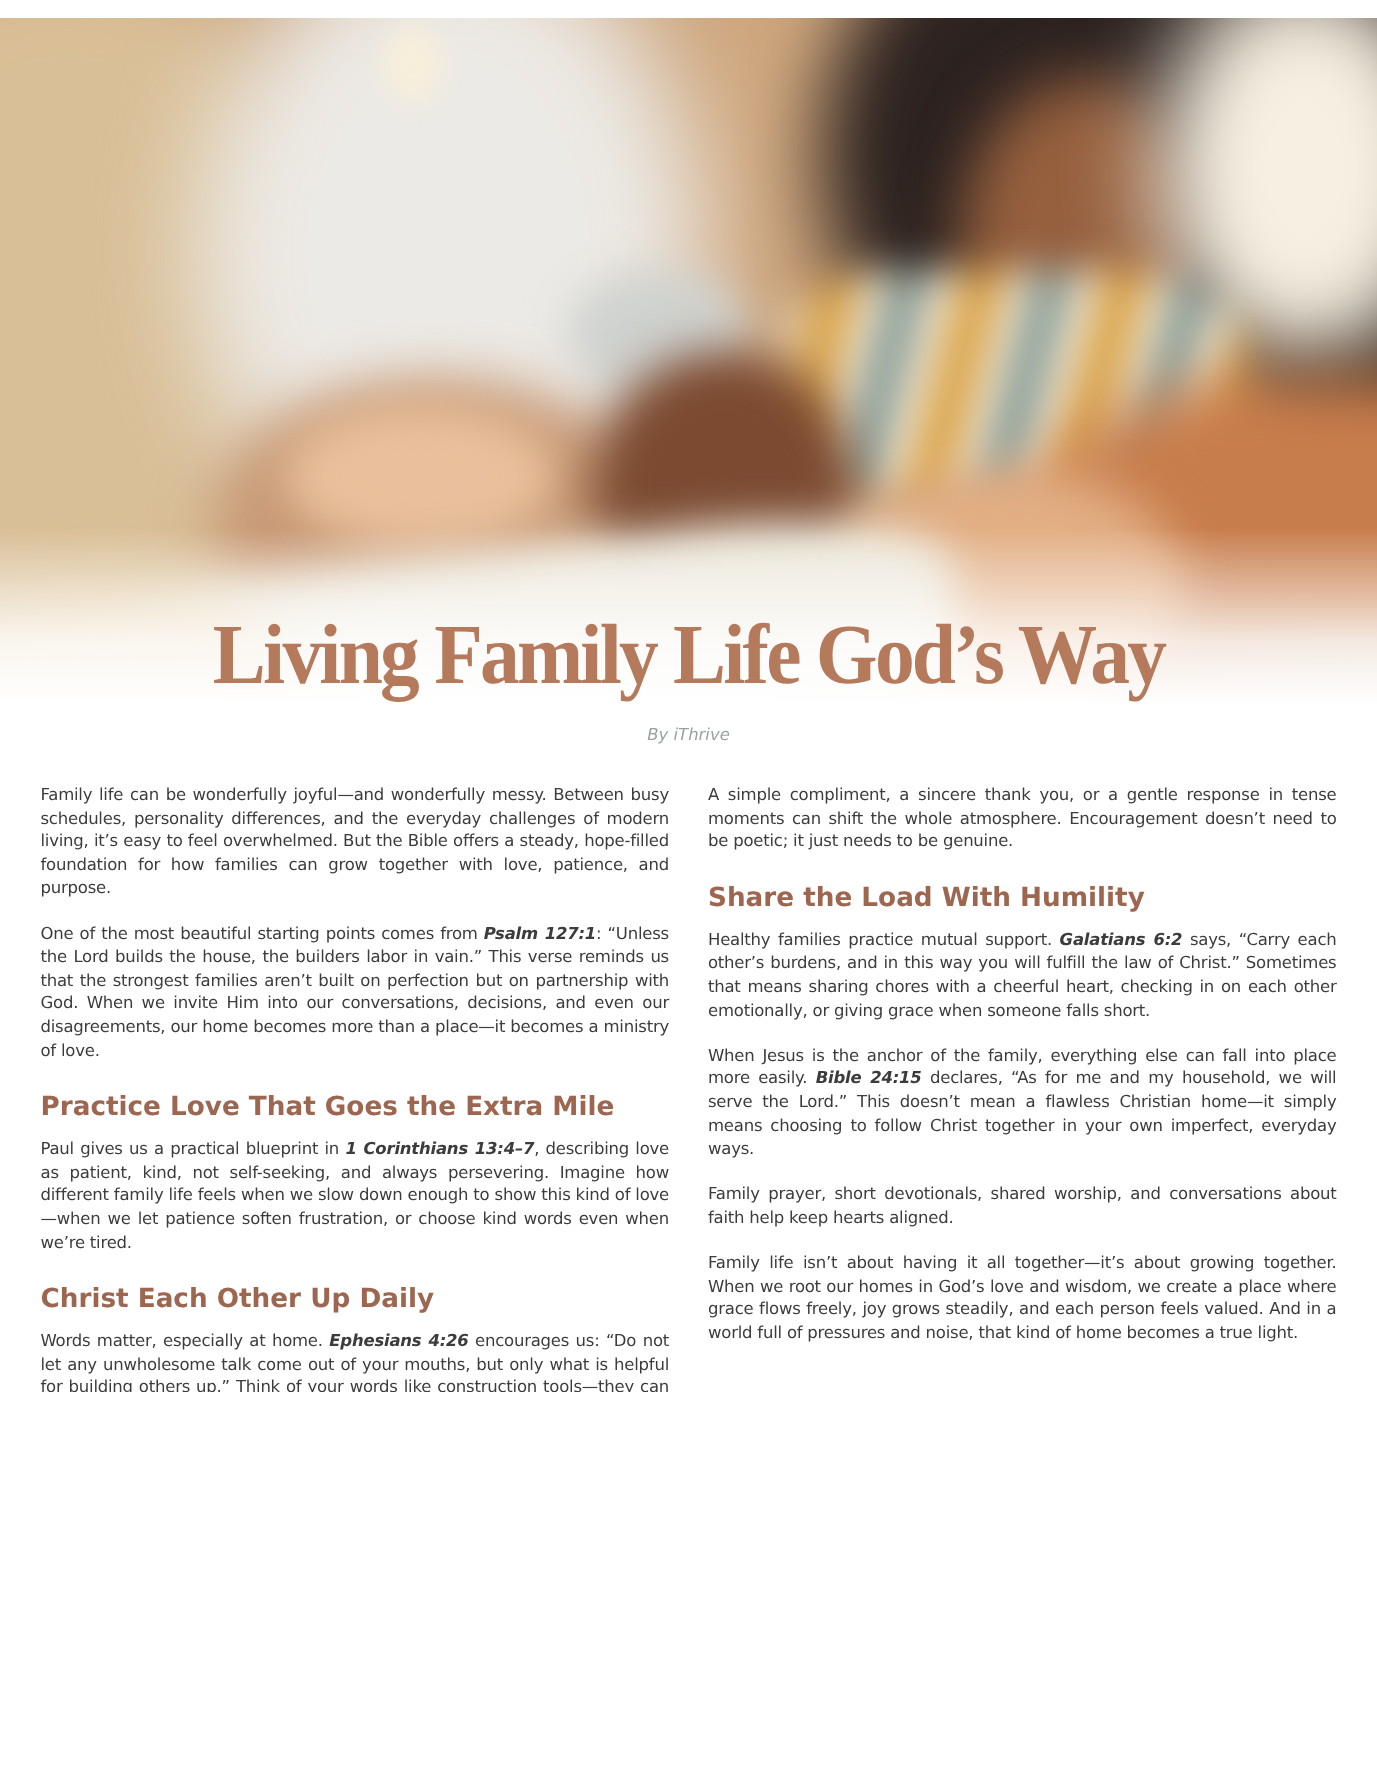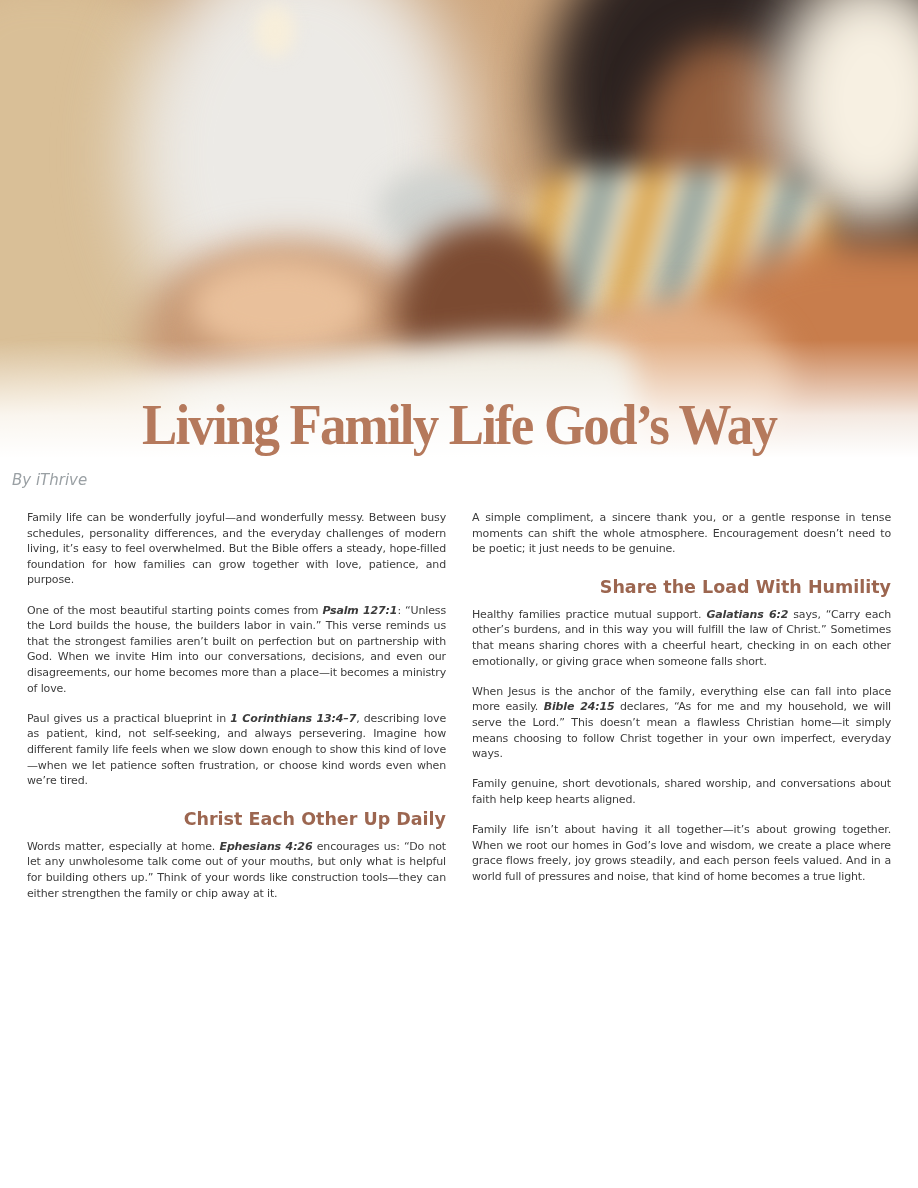--- a/index.html
+++ b/index.html
@@ -1,20 +1,20 @@
 <!DOCTYPE html>
 <html style="--accent-title: #b5795c; --accent-heading: #9c6650;"><head>
 <meta charset="utf-8">
 <style>
   html, body { margin: 0; padding: 0; background: #ffffff; }
   .page {
     position: relative;
     width: 918px;
     height: 916px;
-    margin: 0 auto;
+    margin: 12px auto;
     background: #ffffff;
     overflow: hidden;
     font-family: "DejaVu Sans", "Liberation Sans", sans-serif;
   }
 
   
   .hero { position: absolute; top: 0; left: 0; width: 918px; height: 494px; }
   .photo {
     position: absolute; top: 0; left: 0; width: 918px; height: 472px;
     overflow: hidden;
@@ -52,43 +52,43 @@
   }
   .hero-title {
     position: absolute; left: 0; right: 0; top: 396px;
     margin: 0; text-align: center;
     font-family: "Liberation Serif", "DejaVu Serif", serif;
     font-weight: bold; font-size: 57px; line-height: 1;
     color: var(--accent-title, #b5795c);
     transform: scaleX(0.93); letter-spacing: -2px;
   }
   .hero-byline {
-    position: absolute; left: 12px; right: 0; top: 471px;
-    text-align: left; font-style: italic;
-    font-size: 15px; color: #9aa0a4;
+    position: absolute; left: 0; right: 0; top: 471px;
+    text-align: center; font-style: italic;
+    font-size: 11px; color: #9aa0a4;
   }
 
   
   .article {
     position: absolute; top: 510px; left: 27px; right: 27px;
     display: flex; gap: 26px;
   }
   .col { flex: 1 1 0; text-align: justify; }
   .body-paragraph {
     margin: 0 0 14.5px;
     font-size: 11px; line-height: 1.42;
     color: #3c3c3c;
     letter-spacing: -0.15px;
   }
   .body-paragraph strong em { font-weight: bold; font-style: italic; }
   .section-heading {
     margin: 20px 0 9px;
     font-size: 17.5px; font-weight: bold;
     color: var(--accent-heading, #9c6650);
-    text-align: right; line-height: 1.2;
+    text-align: left; line-height: 1.2;
   }
   .col > :first-child { margin-top: 0; }
 </style>
 </head>
 <body>
 
 <div class="page">
 
   <header class="hero">
     <div class="photo">
@@ -113,27 +113,28 @@
     </div>
     <div class="hero-fade"></div>
     <h1 class="hero-title">Living Family Life God’s Way</h1>
     <div class="hero-byline">By iThrive</div>
   </header>
 
   <main class="article">
     <section class="col" id="col-left">
         <p class="body-paragraph">Family life can be wonderfully joyful—and wonderfully messy. Between busy schedules, personality differences, and the everyday challenges of modern living, it’s easy to feel overwhelmed. But the Bible offers a steady, hope-filled foundation for how families can grow together with love, patience, and purpose.</p>
         <p class="body-paragraph">One of the most beautiful starting points comes from <strong><em>Psalm 127:1</em></strong>: “Unless the Lord builds the house, the builders labor in vain.” This verse reminds us that the strongest families aren’t built on perfection but on partnership with God. When we invite Him into our conversations, decisions, and even our disagreements, our home becomes more than a place—it becomes a ministry of love.</p>
+        <h2 class="section-heading">Practice Love That Goes the Extra Mile</h2>
         <p class="body-paragraph">Paul gives us a practical blueprint in <strong><em>1 Corinthians 13:4–7</em></strong>, describing love as patient, kind, not self-seeking, and always persevering. Imagine how different family life feels when we slow down enough to show this kind of love—when we let patience soften frustration, or choose kind words even when we’re tired.</p>
         <h2 class="section-heading">Christ Each Other Up Daily</h2>
         <p class="body-paragraph">Words matter, especially at home. <strong><em>Ephesians 4:26</em></strong> encourages us: “Do not let any unwholesome talk come out of your mouths, but only what is helpful for building others up.” Think of your words like construction tools—they can either strengthen the family or chip away at it.</p>
       </section>
     <section class="col" id="col-right">
         <p class="body-paragraph">A simple compliment, a sincere thank you, or a gentle response in tense moments can shift the whole atmosphere. Encouragement doesn’t need to be poetic; it just needs to be genuine.</p>
         <h2 class="section-heading">Share the Load With Humility</h2>
         <p class="body-paragraph">Healthy families practice mutual support. <strong><em>Galatians 6:2</em></strong> says, “Carry each other’s burdens, and in this way you will fulfill the law of Christ.” Sometimes that means sharing chores with a cheerful heart, checking in on each other emotionally, or giving grace when someone falls short.</p>
         <p class="body-paragraph">When Jesus is the anchor of the family, everything else can fall into place more easily. <strong><em>Bible 24:15</em></strong> declares, “As for me and my household, we will serve the Lord.” This doesn’t mean a flawless Christian home—it simply means choosing to follow Christ together in your own imperfect, everyday ways.</p>
-        <p class="body-paragraph">Family genuine, short devotionals, shared worship, and conversations about faith help keep hearts aligned.</p>
+        <p class="body-paragraph">Family prayer, short devotionals, shared worship, and conversations about faith help keep hearts aligned.</p>
         <p class="body-paragraph">Family life isn’t about having it all together—it’s about growing together. When we root our homes in God’s love and wisdom, we create a place where grace flows freely, joy grows steadily, and each person feels valued. And in a world full of pressures and noise, that kind of home becomes a true light.</p>
       </section>
   </main>
 
 </div>
 
 </body></html>

